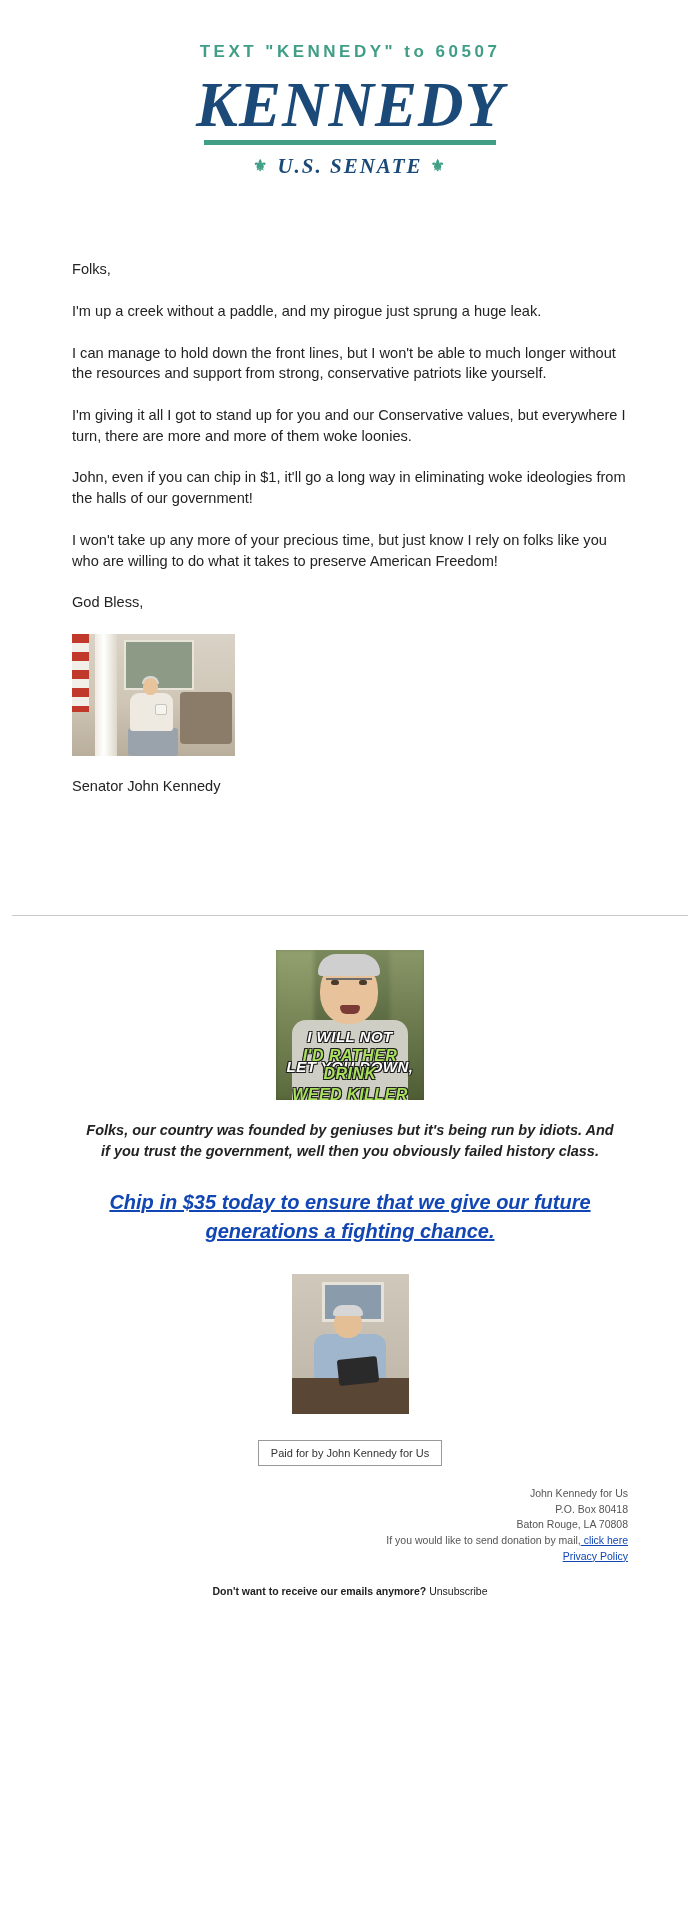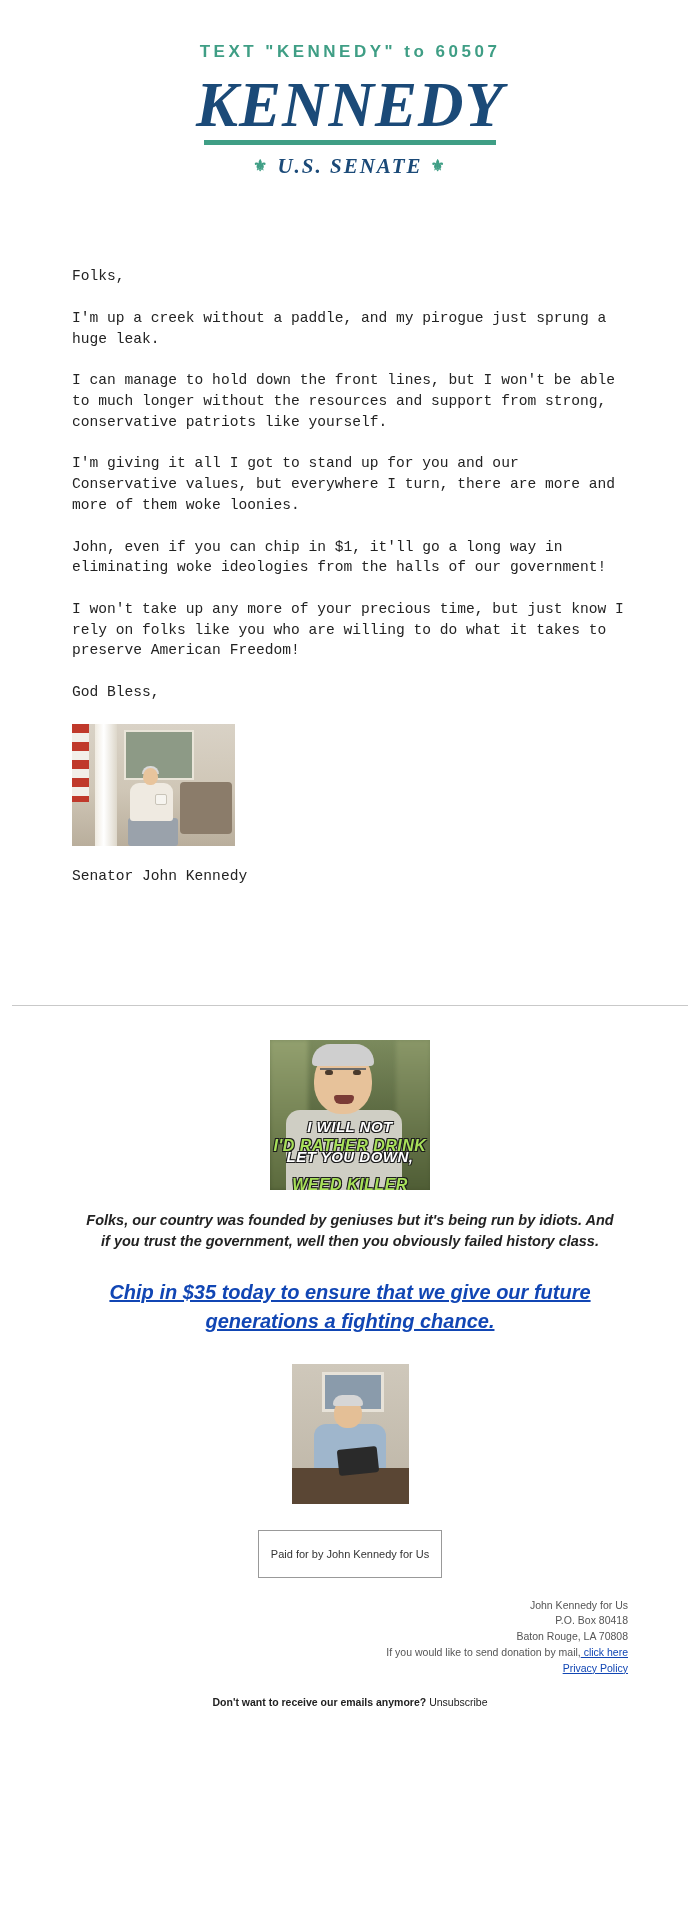--- a/index.html
+++ b/index.html
@@ -61,26 +61,25 @@
     color: #3f9e85;
     font-size: 16px;
     font-style: normal;
     vertical-align: 2px;
     padding: 0 8px;
   }
 
   
   .letter {
     width: 556px;
-    margin: 15px auto;
+    margin: 8px auto;
     padding-top: 72px;
     font-size: 14.6px;
     line-height: 1.42;
     color: #232323;
-    font-family: Liberation Mono, monospace;
   }
   .letter p {
     margin: 0 0 21px 0;
   }
   a.inline-link {
     color: #1146b4;
     font-weight: bold;
     text-decoration: underline;
   }
   .signature-name {
@@ -150,21 +149,21 @@
   
   .lower {
     width: 556px;
     margin: 0 auto;
     padding-top: 34px;
     text-align: center;
   }
 
   
   .meme {
-    width: 160px;
+    width: 148px;
     height: 150px;
     margin: 0 auto;
     position: relative;
     overflow: hidden;
     background: #4c1d95;
   }
   .meme-bg {
     position: absolute; inset: 0;
     background: linear-gradient(180deg,#7b8a5d 0%, #55633c 60%, #47542f 100%);
   }
@@ -277,21 +276,21 @@
   }
   .desk-tablet {
     position: absolute; left: 46px; top: 84px; width: 40px; height: 26px;
     background: #2a2a2a; border-radius: 3px; transform: rotate(-6deg);
   }
 
   
   .paidfor {
     display: inline-block;
     margin-top: 26px;
-    padding: 17px 12px;
+    padding: 6px 12px;
     border: 1px solid #999999;
     font-size: 11px;
     color: #333333;
     background: #ffffff;
   }
 
   .address {
     margin-top: 20px;
     font-size: 10.5px;
     line-height: 1.5;

